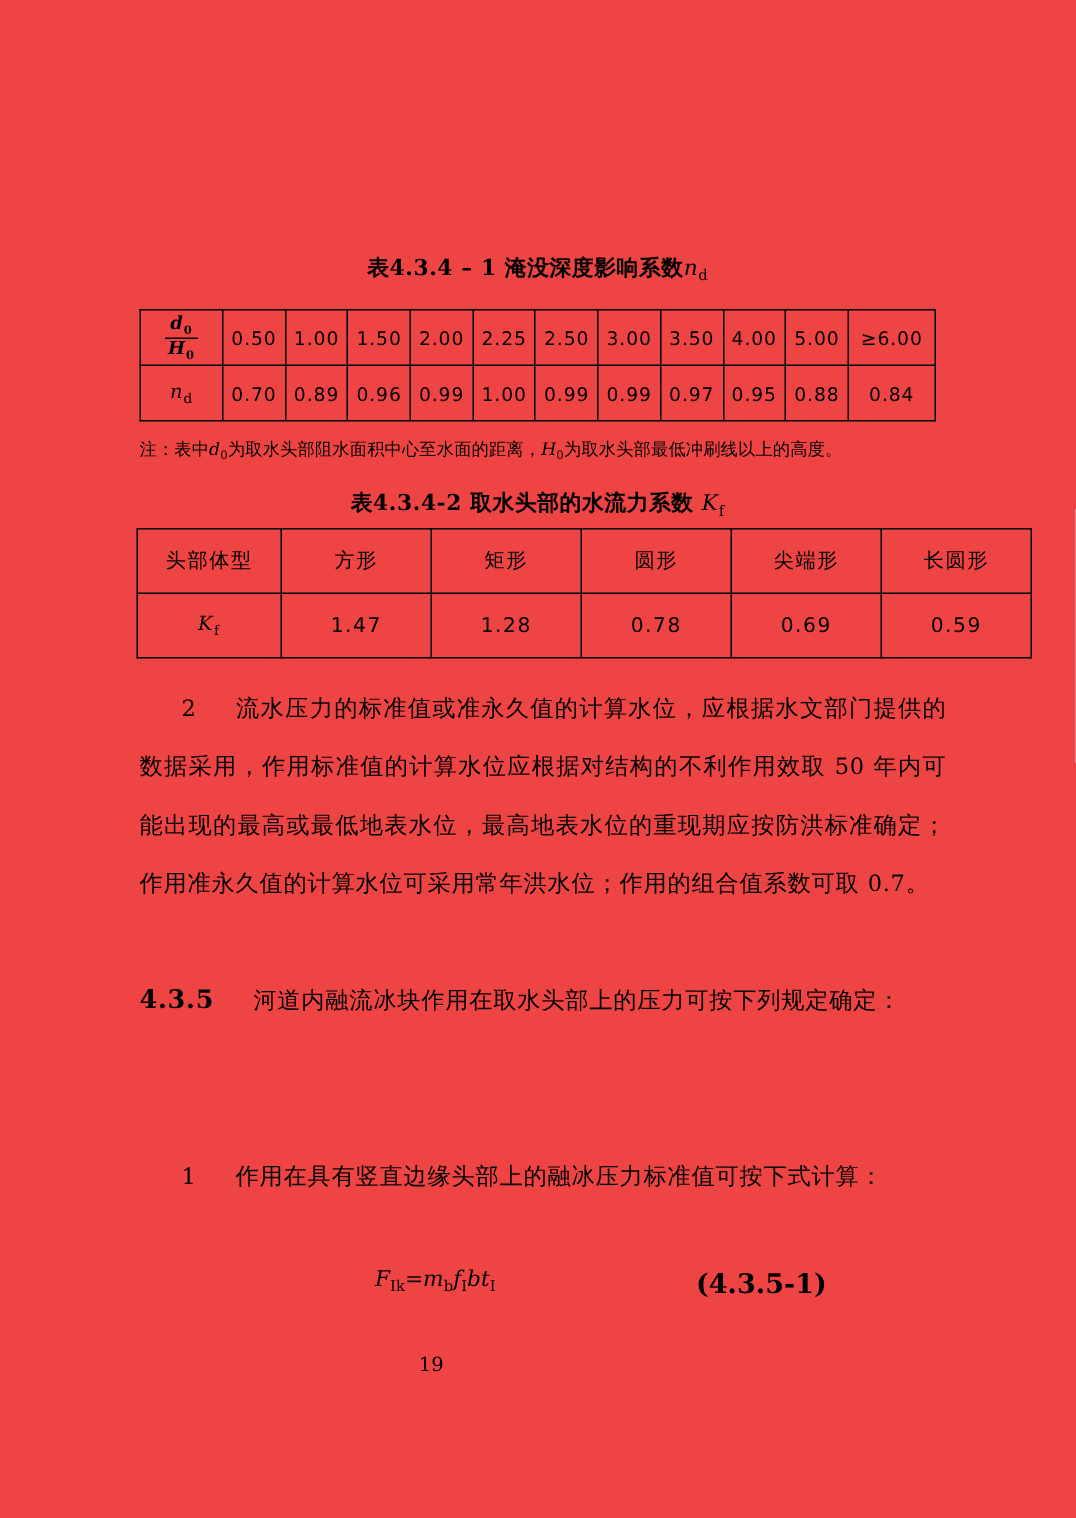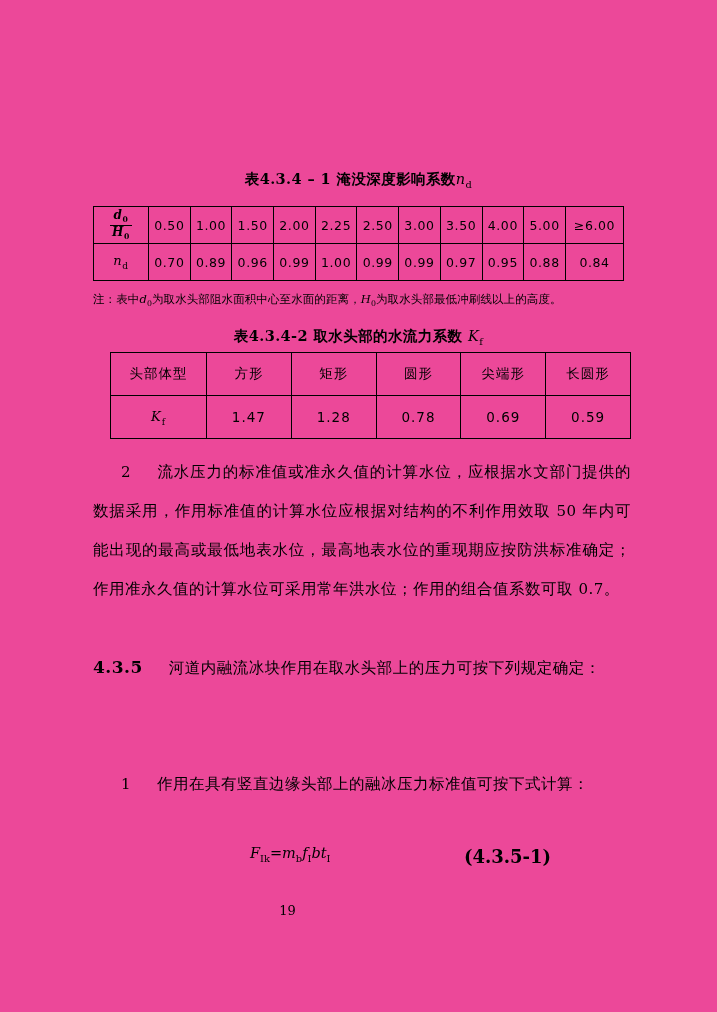--- a/index.html
+++ b/index.html
@@ -14,21 +14,21 @@
     font-family: "DejaVu Sans", "Liberation Sans", sans-serif;
     color: #000000;
     overflow: hidden;
   }
 
   .page {
     position: absolute;
     left: 0; top: 0;
     width: 717px;
     height: 1012px;
-    background: #ec4899;
+    background: #ef4444;
   }
 
   
   .table-caption {
     text-align: center;
     font-size: 14.5px;
     font-weight: bold;
     letter-spacing: 0.4px;
     line-height: 1.2;
   }
@@ -128,23 +128,23 @@
     left: 0; top: 170px; width: 717px;
   }
   #caption-2 {
     position: absolute;
     left: 0; top: 327px; width: 717px;
   }
 
   
   #table-kf {
     position: absolute;
-    left: 110px;
+    left: 91px;
     top: 352px;
-    width: 521px;
+    width: 597px;
   }
   #table-kf td {
     height: 40px;
     font-size: 13.5px;
     letter-spacing: 1px;
   }
 
   
   .body-block {
     position: absolute;

